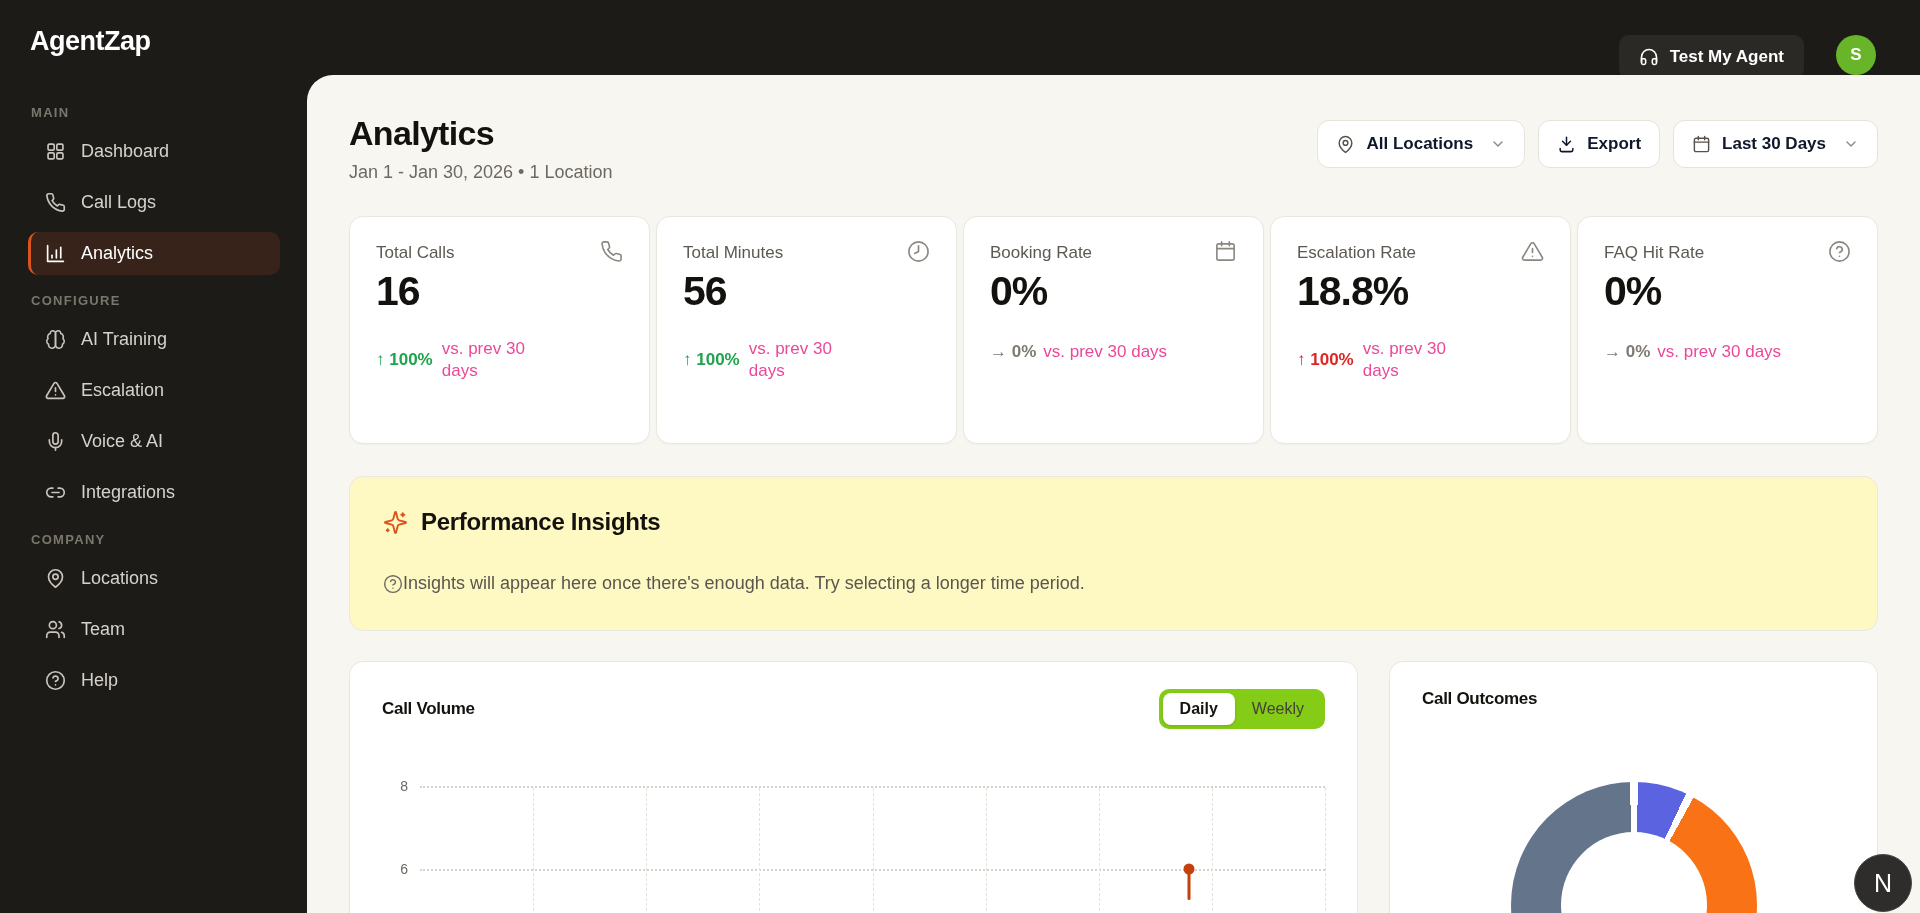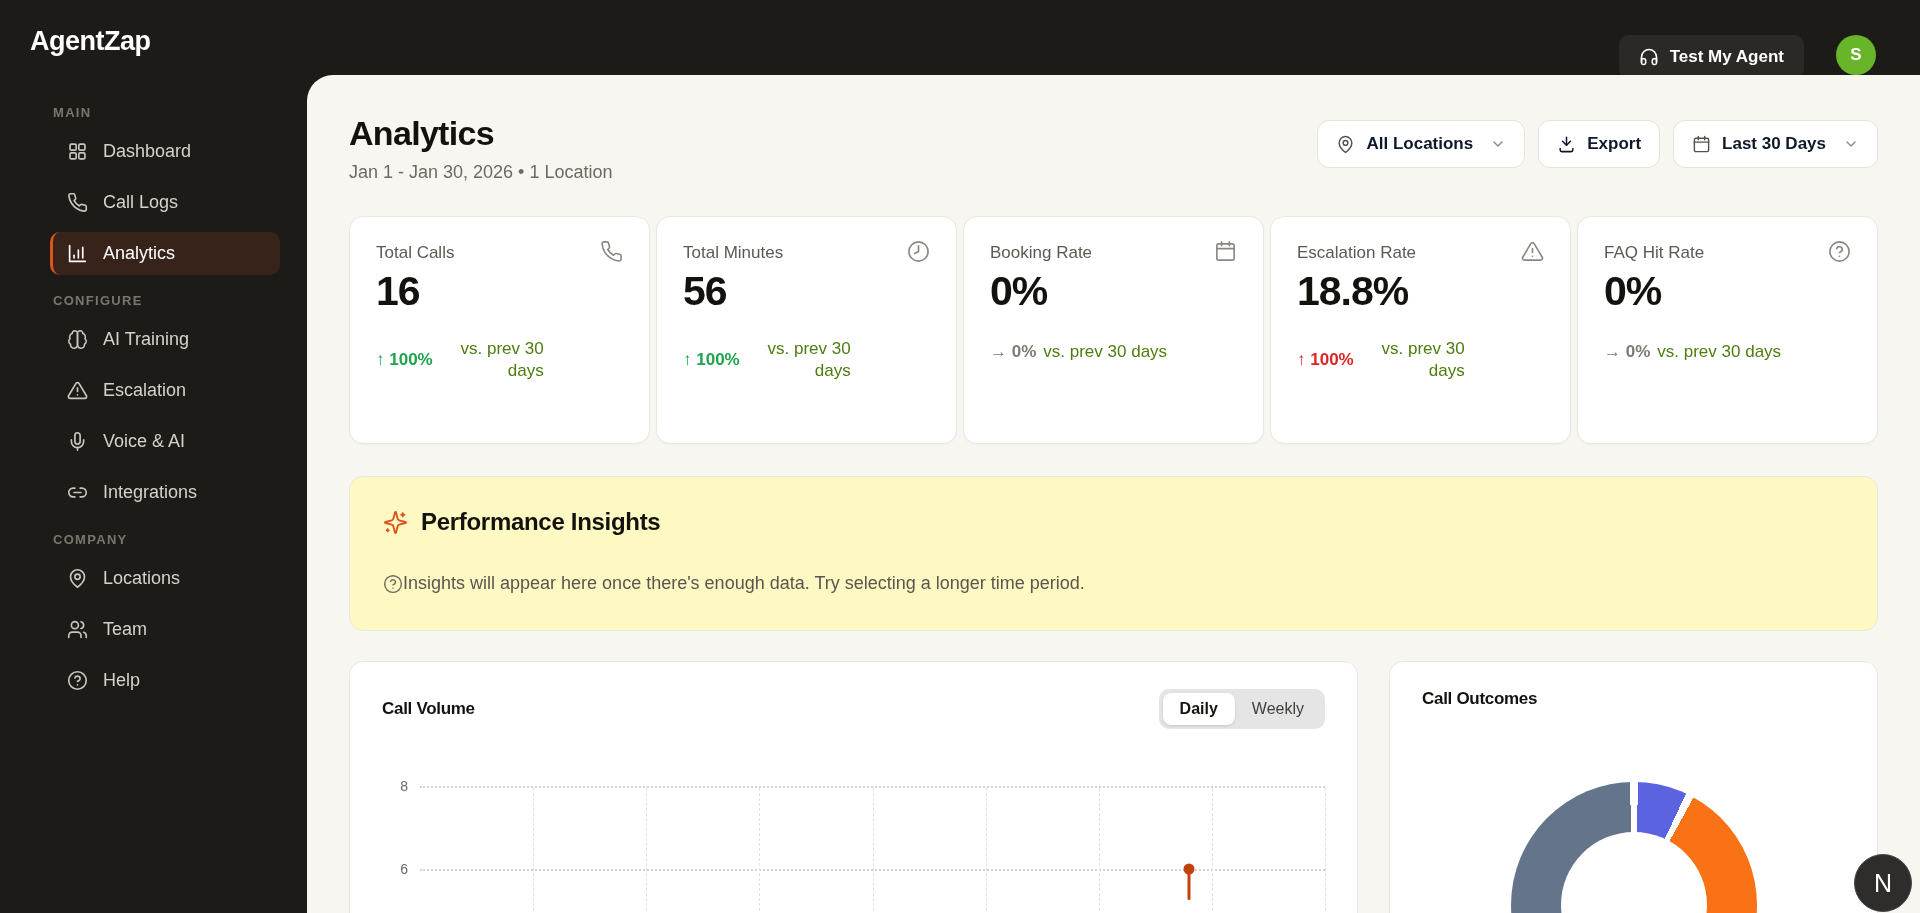--- a/index.html
+++ b/index.html
@@ -16,21 +16,21 @@
     display:flex; align-items:center; justify-content:space-between; padding:0 44px 0 30px; }
   .logo { color:#fff; font-size:27px; font-weight:bold; letter-spacing:-0.5px; }
   .topbar-right { display:flex; gap:32px;margin-top:31px; }
   .test-btn { display:flex; align-items:center; gap:11px; background:#2a2926; color:#fff;
     border:none; border-radius:10px; padding:12px 20px; font-size:17px; font-weight:600;
     font-family:inherit; cursor:pointer; }
   .avatar { width:40px; height:40px; border-radius:50%; background:#68b52a; color:#fff;
     font-weight:bold; font-size:17px; display:flex; align-items:center; justify-content:center; cursor:pointer; }
 
   
-  .sidebar { position:absolute; top:75px; left:0; width:307px; bottom:0; padding-top:12px;padding-left:22px; }
+  .sidebar { position:absolute; top:75px; left:0; width:307px; bottom:0; padding-top:12px; }
   .section-label { color:#7b766d; font-size:13px; font-weight:bold; letter-spacing:1.3px;
     margin:18px 0 10px 31px; }
   .nav-item { display:flex; align-items:center; gap:15px; margin:0 27px 8px 28px;
     padding:11px 13px 11px 14px; border-radius:10px; color:#d6d2cb; font-size:18px;
     font-weight:500; cursor:pointer; border-left:3px solid transparent; }
   .nav-item .icon { color:#c9c5be; }
   .nav-item.active { background:#38231b; color:#fff; border-left:3px solid #d9541f; }
   .nav-item.active .icon { color:#fff; }
 
   
@@ -52,21 +52,21 @@
   .stat-card { flex:1; background:#fff; border:1px solid #eae7e0; border-radius:14px;
     padding:23px 26px; height:228px; box-shadow:0 1px 2px rgba(0,0,0,0.03); }
   .stat-top { display:flex; justify-content:space-between; align-items:flex-start; }
   .stat-label { font-size:17px; color:#5d5952; padding-top:3px; }
   .stat-icon { color:#8b8780; }
   .stat-value { font-size:41px; font-weight:bold; letter-spacing:-1px; margin-top:5px; color:#14120e; }
   .trend-row { display:flex; gap:9px; margin-top:23px; font-size:17px; align-items:center; }
   .trend { font-weight:600; white-space:nowrap; }
   .up-good { color:#1fa34d; }
   .up-bad  { color:#dc2626; }
-  .caption { color:#4d7c0f; max-width:102px; line-height:1.28;text-align:right; }
+  .caption { color:#ec4899; max-width:102px; line-height:1.28; }
   .trend-row.neutral { color:#7e7a72; gap:7px; margin-top:26px; }
   .trend-row.neutral .caption { max-width:none; }
 
   
   .insights-card { background:#fef9c3; border:1px solid #eae7e0; border-radius:14px; margin-top:32px;
     padding:31px 33px 36px; }
   .insights-title-row { display:flex; align-items:center; gap:13px; }
   .insights-title { font-size:24px; font-weight:bold; letter-spacing:-0.3px; }
   .sparkles { color:#d9541f; }
   .insights-msg-row { display:flex; align-items:center; margin-top:37px;
@@ -74,21 +74,21 @@
   .insights-msg-row .icon { color:#6e6a62; }
 
   
   .charts-row { display:flex; gap:31px; margin-top:30px; align-items:flex-start; }
   .chart-card { background:#fff; border:1px solid #eae7e0; border-radius:14px;
     padding:27px 32px; height:430px; }
   .volume-card { width:1009px; }
   .outcomes-card { flex:1; }
   .volume-header { display:flex; justify-content:space-between; align-items:center; }
   .card-title { font-size:17px; font-weight:bold; letter-spacing:-0.3px; }
-  .toggle { display:flex; background:#e5e5e5; border-radius:10px; padding:4px; }
+  .toggle { display:flex; background:#84cc16; border-radius:10px; padding:4px; }
   .toggle-btn { padding:7px 17px; font-size:16px; color:#44413b; border-radius:8px; border:none;
     background:transparent; font-family:inherit; font-weight:500; cursor:pointer; }
   .toggle-btn.selected { background:#fff; box-shadow:0 1px 3px rgba(0,0,0,0.14); color:#16140f; font-weight:600; }
 
   .chart { display:flex; margin-top:57px; }
   .yticks { width:38px; position:relative; height:260px; }
   .ytick { position:absolute; right:12px; font-size:14px; color:#6b6860; }
   .ytick-8 { top:-8px; } .ytick-6 { top:75px; }
   .plot { flex:1; position:relative; height:260px; }
   .hline { position:absolute; left:0; right:0; border-top:2px dotted #d6d3cc; }

